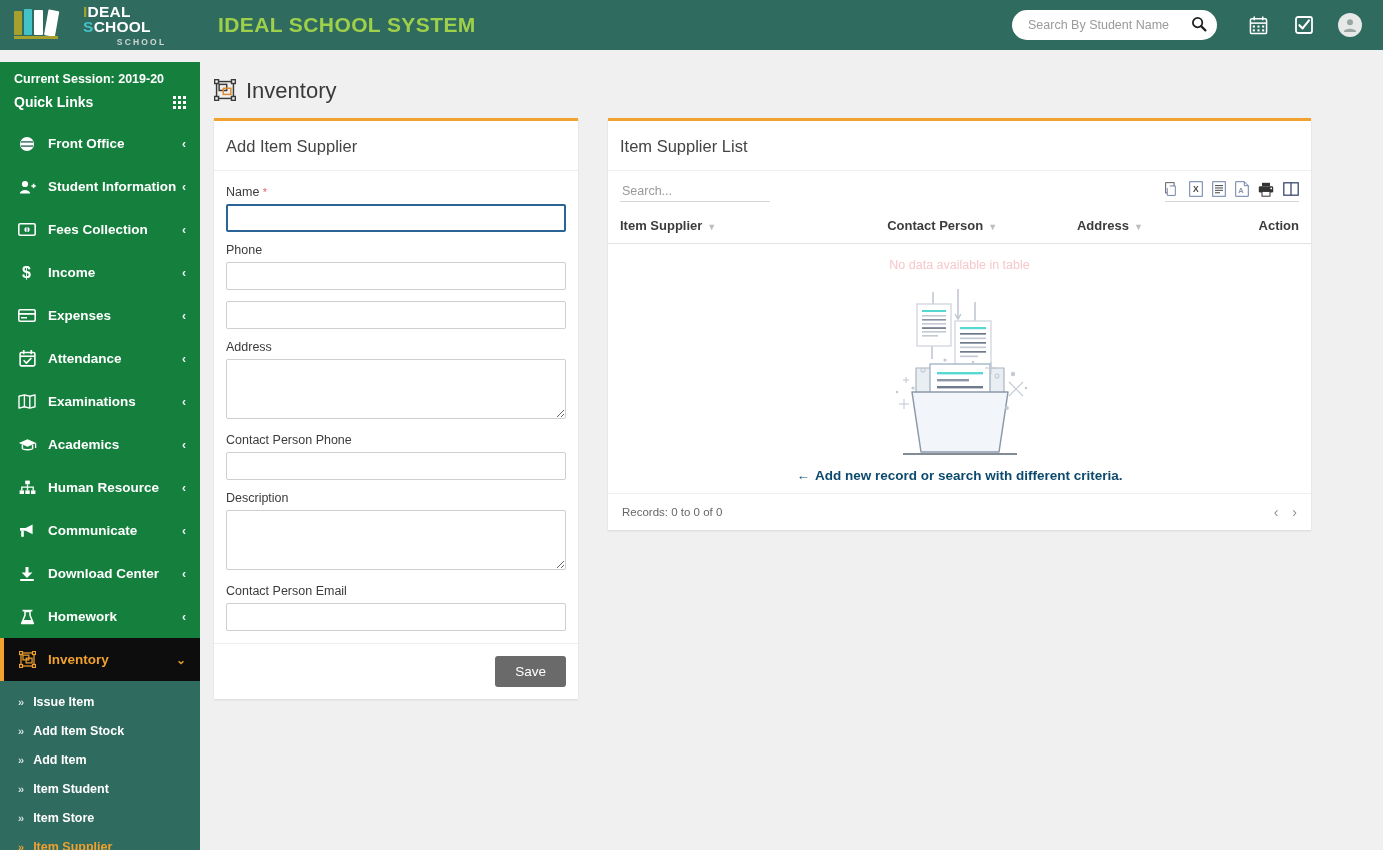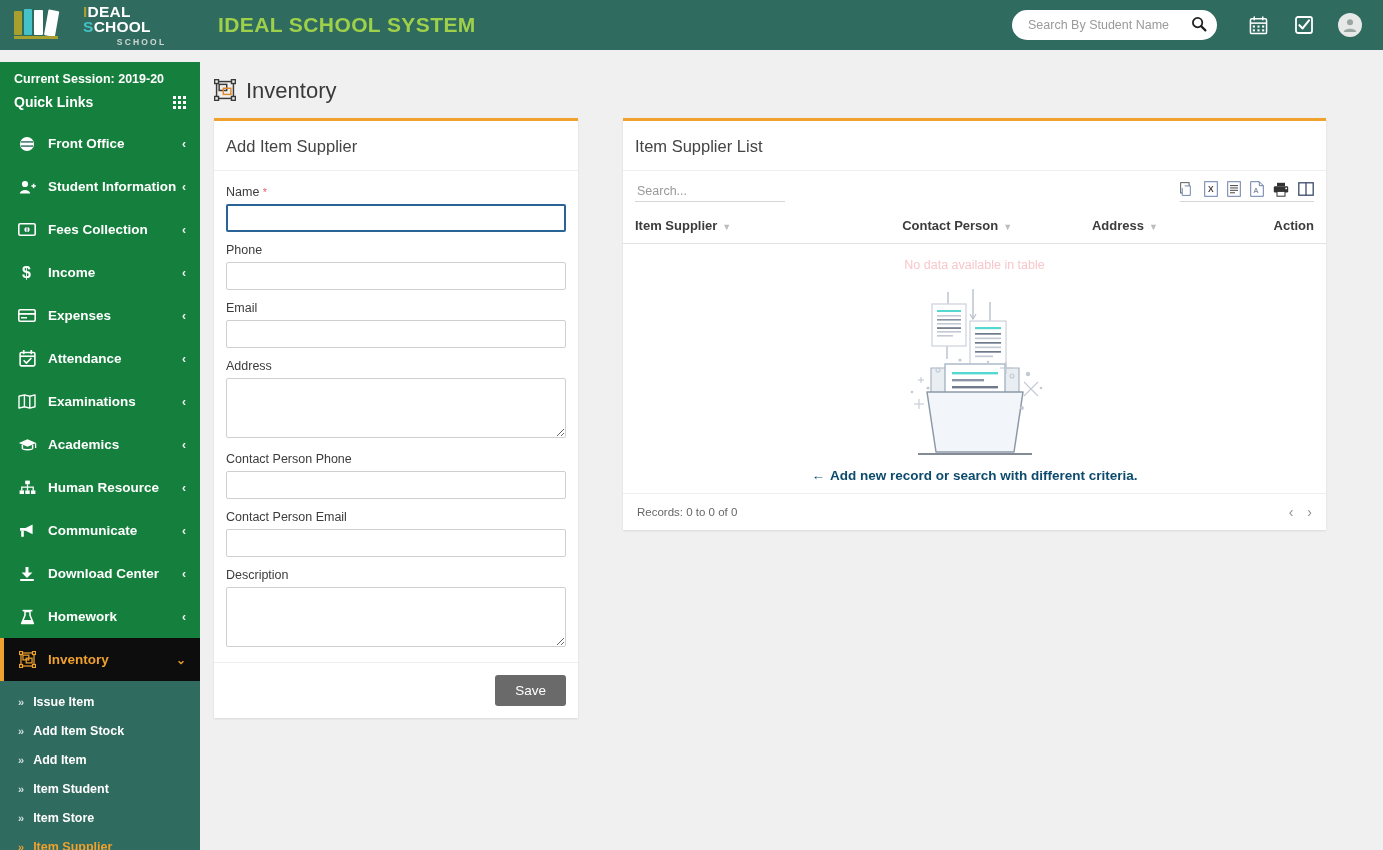--- a/index.html
+++ b/index.html
@@ -90,21 +90,21 @@
 
   
   .main{ position:absolute; top:50px; left:200px; width:1183px; height:800px; background:#f0f0f0; }
   .pagehead{ display:flex; align-items:center; padding:28px 0 0 14px; }
   .pagehead .ptitle{ font-size:22px; color:#3a3a3a; margin-left:10px; font-weight:normal; }
 
   .cols{ display:flex; gap:30px; padding:14px 16px 0 14px; align-items:flex-start; }
 
   .card{ background:#fff; border-top:3px solid #f0a12e; box-shadow:0 1px 2px rgba(0,0,0,.10); }
   .card-left{ width:364px; }
-  .card-right{ width:703px;margin-left:15px; }
+  .card-right{ width:703px; }
   .card-title{
     font-size:16.5px; color:#444; padding:16px 16px 14px 12px;
     border-bottom:1px solid #eee;
   }
   .card-body{ padding:14px 12px 0 12px; }
 
   .fgroup{ margin-bottom:11px; }
   .flabel{ font-size:12.5px; color:#3c3c3c; margin-bottom:5px; display:block; }
   .req{ color:#e8636c; font-size:11px; }
   .finput{
@@ -465,43 +465,42 @@
           <label class="flabel"><span>Name</span> <span class="req">*</span></label>
           <input class="finput focused" autofocus="" value="" style="">
         </div>
 
         <div class="fgroup">
           <label class="flabel">Phone</label>
           <input class="finput" value="" style="">
         </div>
 
         <div class="fgroup">
-          <label class="flabel">Email</label>
           <input class="finput" value="" style="">
         </div>
 
         <div class="fgroup">
           <label class="flabel">Address</label>
           <textarea class="ftext" style=""></textarea>
         </div>
 
 
         <div class="fgroup">
           <label class="flabel">Contact Person Phone</label>
           <input class="finput" value="" style="">
         </div>
 
         <div class="fgroup">
+          <label class="flabel">Description</label>
+          <textarea class="ftext" style=""></textarea>
+        </div>
+
+        <div class="fgroup">
           <label class="flabel">Contact Person Email</label>
           <input class="finput" value="" style="">
-        </div>
-
-        <div class="fgroup">
-          <label class="flabel">Description</label>
-          <textarea class="ftext" style=""></textarea>
         </div>
 
       </div>
       <div class="form-footer">
         <button class="btn-save">Save</button>
       </div>
     </div>
 
     <div class="card card-right">
       <div class="card-title">Item Supplier List</div>

